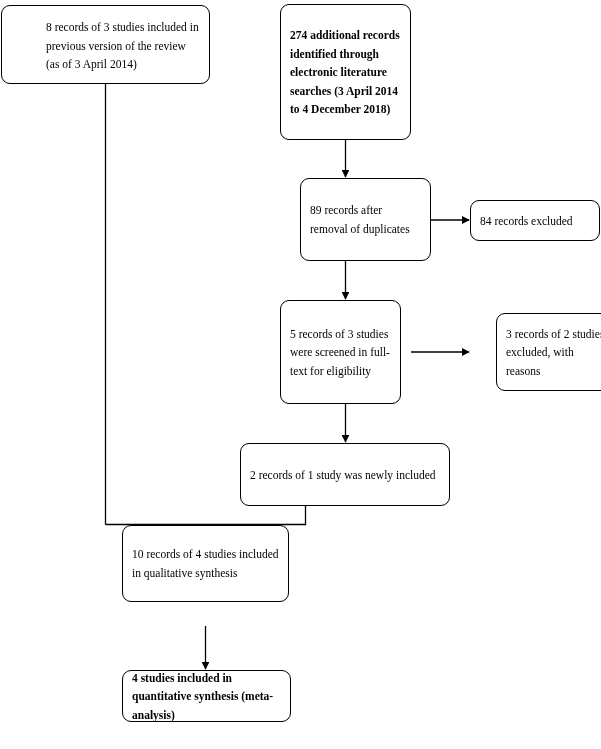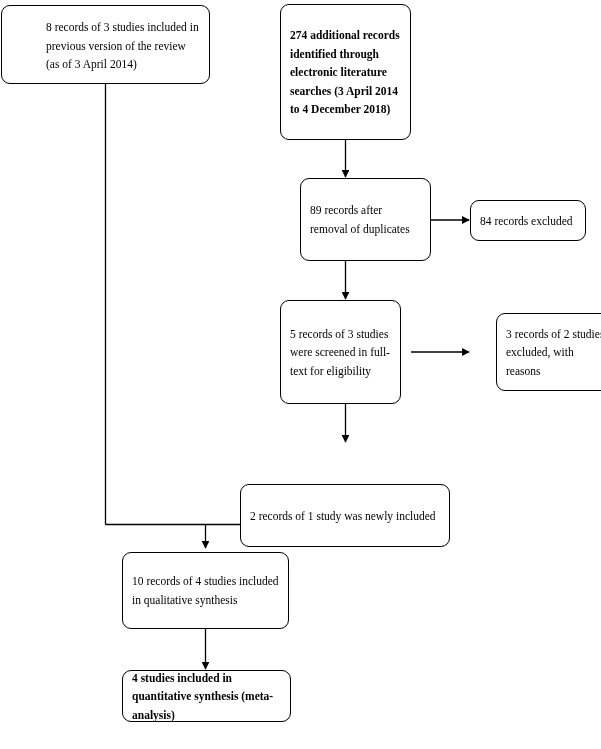--- a/index.html
+++ b/index.html
@@ -39,25 +39,25 @@
     justify-content: center;
     white-space: pre-line;
   }
   .node span {
     display: block;
   }
   
   #node-prev-version   { left:1px;   top:5px;   width:209px; height:79px;  padding-top:9px;padding-left:44px; }
   #node-additional     { left:280px; top:4px;   width:131px; height:136px;font-weight:bold; }
   #node-after-dedup    { left:280px; top:178px; width:131px; height:83px;margin-left:20px;  }
-  #node-excluded-dupes { left:470px; top:200px; width:116px; height:41px;  justify-content:center; }
+  #node-excluded-dupes { left:470px; top:200px; width:130px; height:41px;  justify-content:center; }
   #node-fulltext       { left:280px; top:300px; width:121px; height:104px; }
   #node-excluded-reasons { left:496px; top:313px; width:120px; height:78px;justify-content:center; }
-  #node-newly-included { left:240px; top:443px; width:210px; height:63px;margin-top:41px;  }
-  #node-qualitative    { left:122px; top:552px; width:167px; height:77px;  }
+  #node-newly-included { left:240px; top:443px; width:210px; height:63px;  }
+  #node-qualitative    { left:122px; top:525px; width:167px; height:77px;  }
   #node-quantitative   { left:122px; top:670px; width:169px; height:52px;font-weight:bold;  }
 </style>
 </head>
 <body>
 
 <div id="diagram">
 
   <svg id="svg-connectors" viewBox="0 0 601 749" width="601" height="749" xmlns="http://www.w3.org/2000/svg">
     <defs>
       <marker id="arrowhead" viewBox="0 0 10 10" refX="9" refY="5" markerWidth="6" markerHeight="6" orient="auto-start-reverse">

